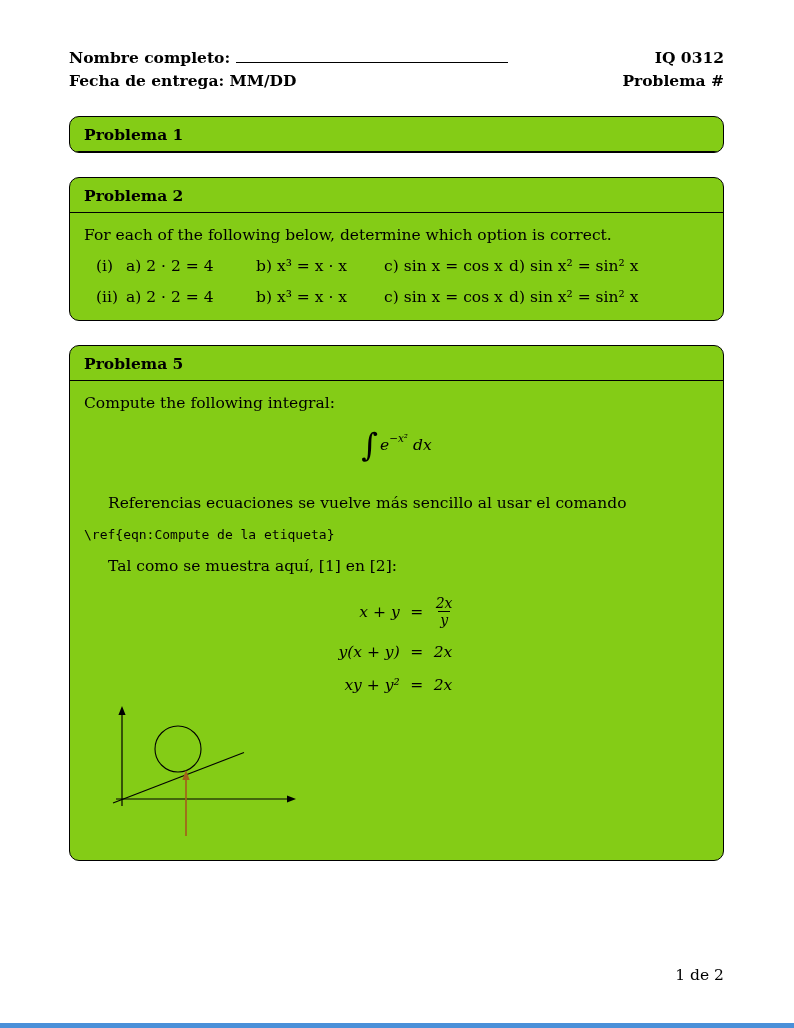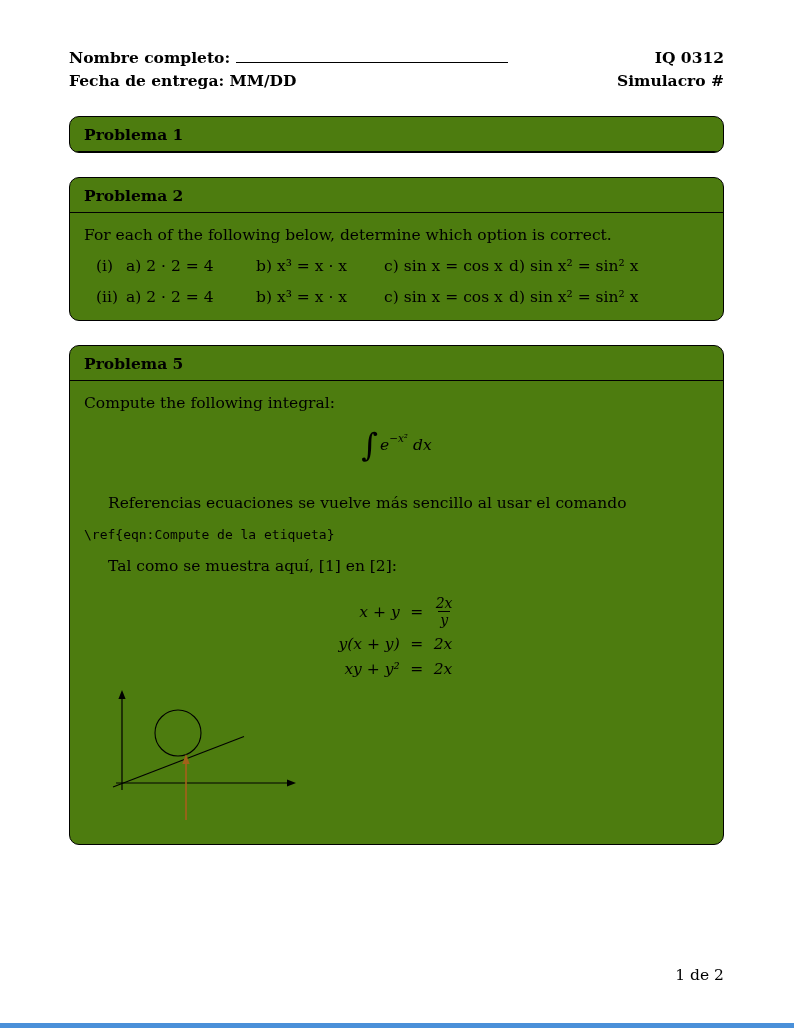--- a/index.html
+++ b/index.html
@@ -19,21 +19,21 @@
   .header-right { text-align: right; }
   .header-right div { line-height: 23px; }
   .name-line {
     display: inline-block; width: 272px; height: 0.95em;
     border-bottom: 1.2px solid #000; margin-left: 6px;
   }
 
   
   .problem {
     border: 1.3px solid #000; border-radius: 10px;
-    margin-top: 24px; overflow: hidden; background: #4d7c0f;
+    margin-top: 24px; overflow: hidden; background: #84cc16;
   }
   .problem-title {
     font-weight: bold; font-size: 15.5px;
     padding: 8px 14px 7px; border-bottom: 1px solid #000;
   }
   .problem-body { padding: 2px 14px 14px; font-size: 15.5px; }
   .problem-body p { margin: 11px 0 0; }
 
   .list-item { margin-top: 14px; }
   .list-item .item-label { display: inline-block; width: 26px; margin-left: 6px; }
@@ -56,21 +56,21 @@
 
   .indent { padding-left: 24px; }
   .mono-line {
     font-family: "DejaVu Sans Mono", monospace;
     font-size: 13px; margin-top: 15px;
   }
 
   .eq-table {
     width: fit-content; margin: 20px auto 0;
     display: grid; grid-template-columns: auto 34px auto;
-    row-gap: 7px; align-items: center; font-size: 15.5px;
+    row-gap: 15px; align-items: center; font-size: 15.5px;
   }
   .eq-lhs { justify-self: end; font-style: italic; }
   .eq-rel { justify-self: center; font-style: normal; }
   .eq-rhs { justify-self: start; font-style: italic; }
   .frac { display: inline-flex; flex-direction: column; align-items: center; font-size: 14px; line-height: 1.15; vertical-align: middle; }
   .frac .den { border-top: 1px solid #000; padding: 0 2px; }
   .frac .num { padding: 0 2px; }
 
   .figure-wrap { margin: 8px 0 0 26px; }
 
@@ -91,21 +91,21 @@
 
   <div class="header">
     <div class="header-left">
       <div>
         <span>Nombre completo:</span><span class="name-line"></span>
       </div>
       <div>Fecha de entrega: MM/DD</div>
     </div>
     <div class="header-right">
       <div>IQ 0312</div>
-      <div>Simulacro #</div>
+      <div>Problema #</div>
     </div>
   </div>
 
   <section class="problem">
     <div class="problem-title">Problema 1</div>
   </section>
 
   <section class="problem">
     <div class="problem-title">Problema 2</div>
     <div class="problem-body">

